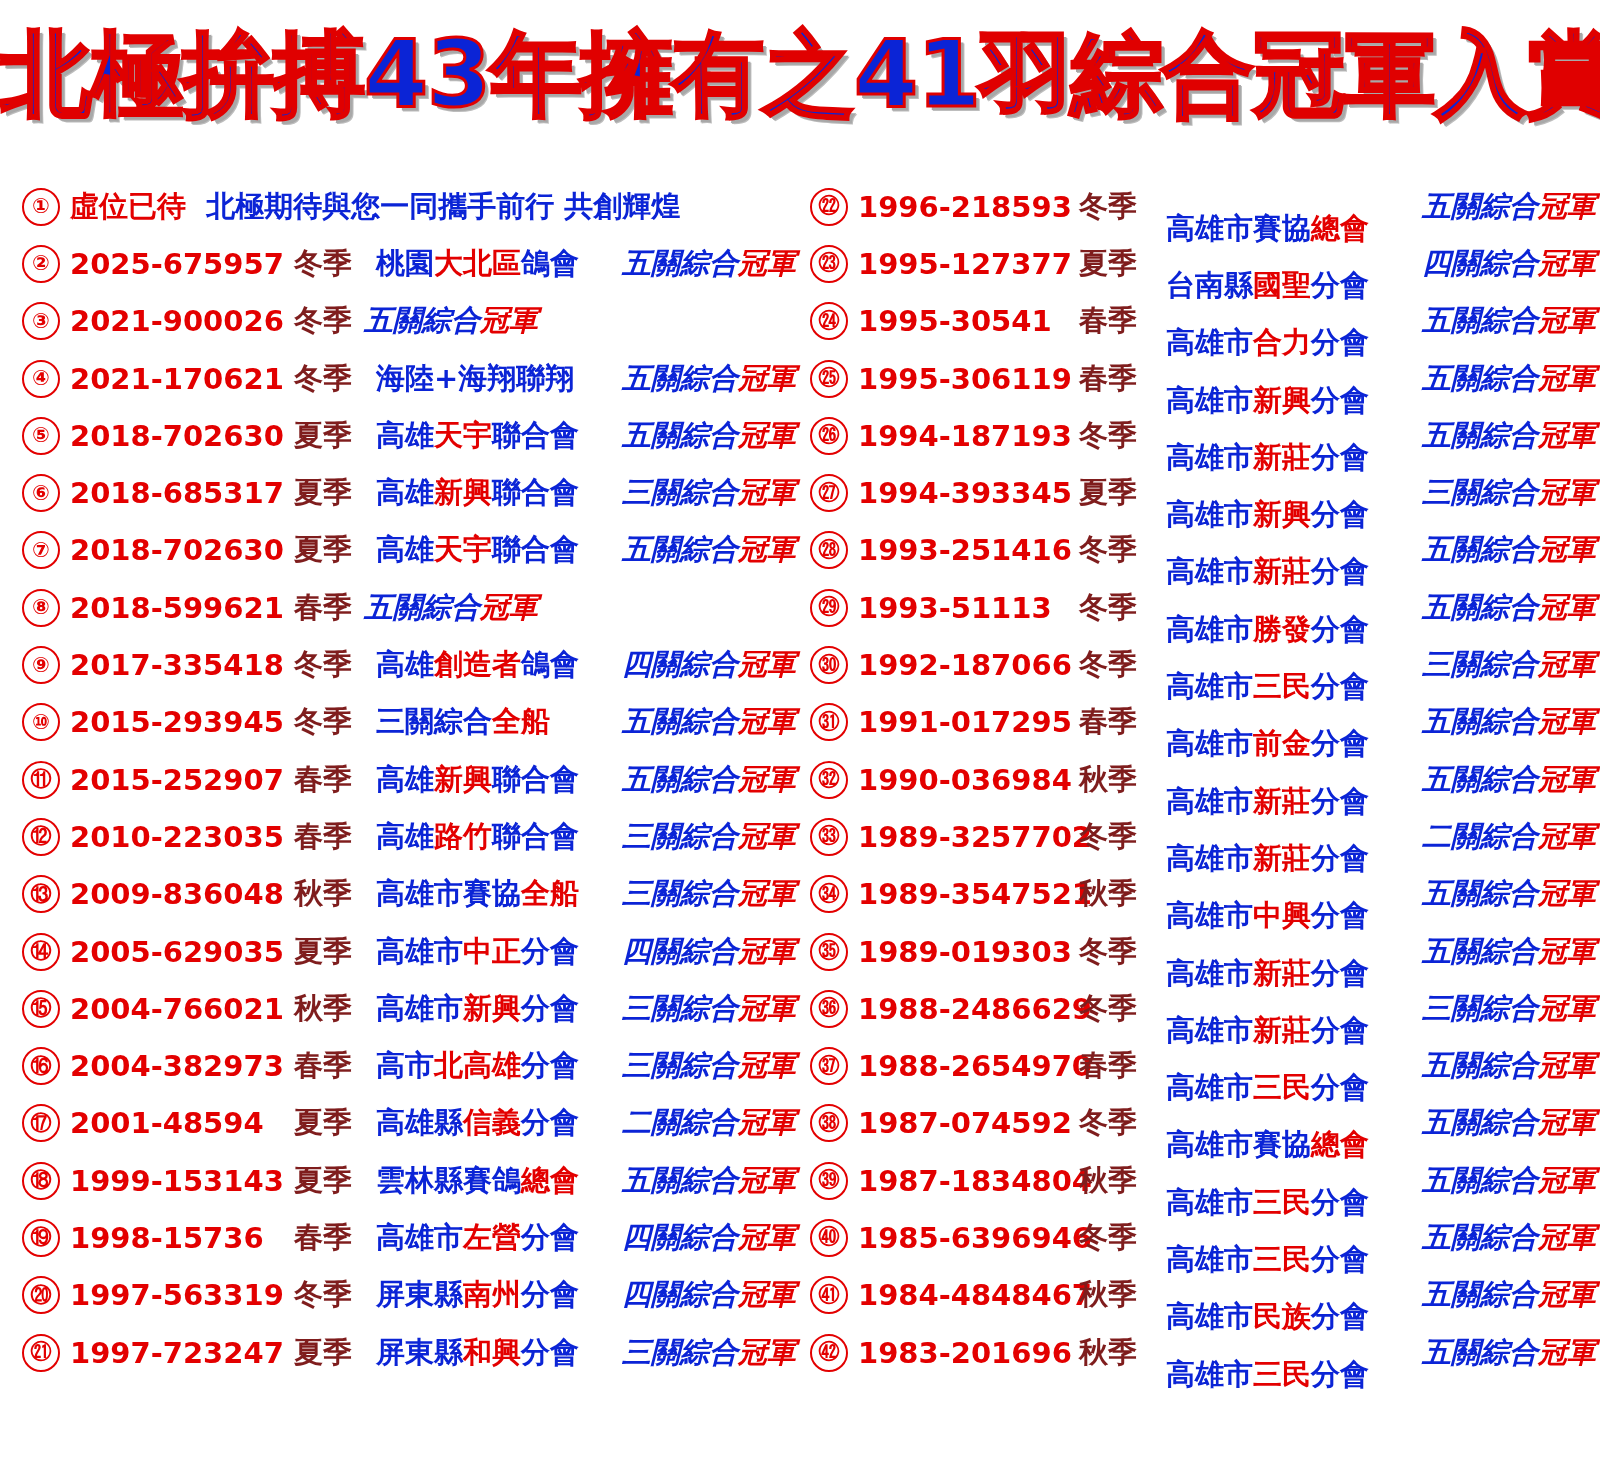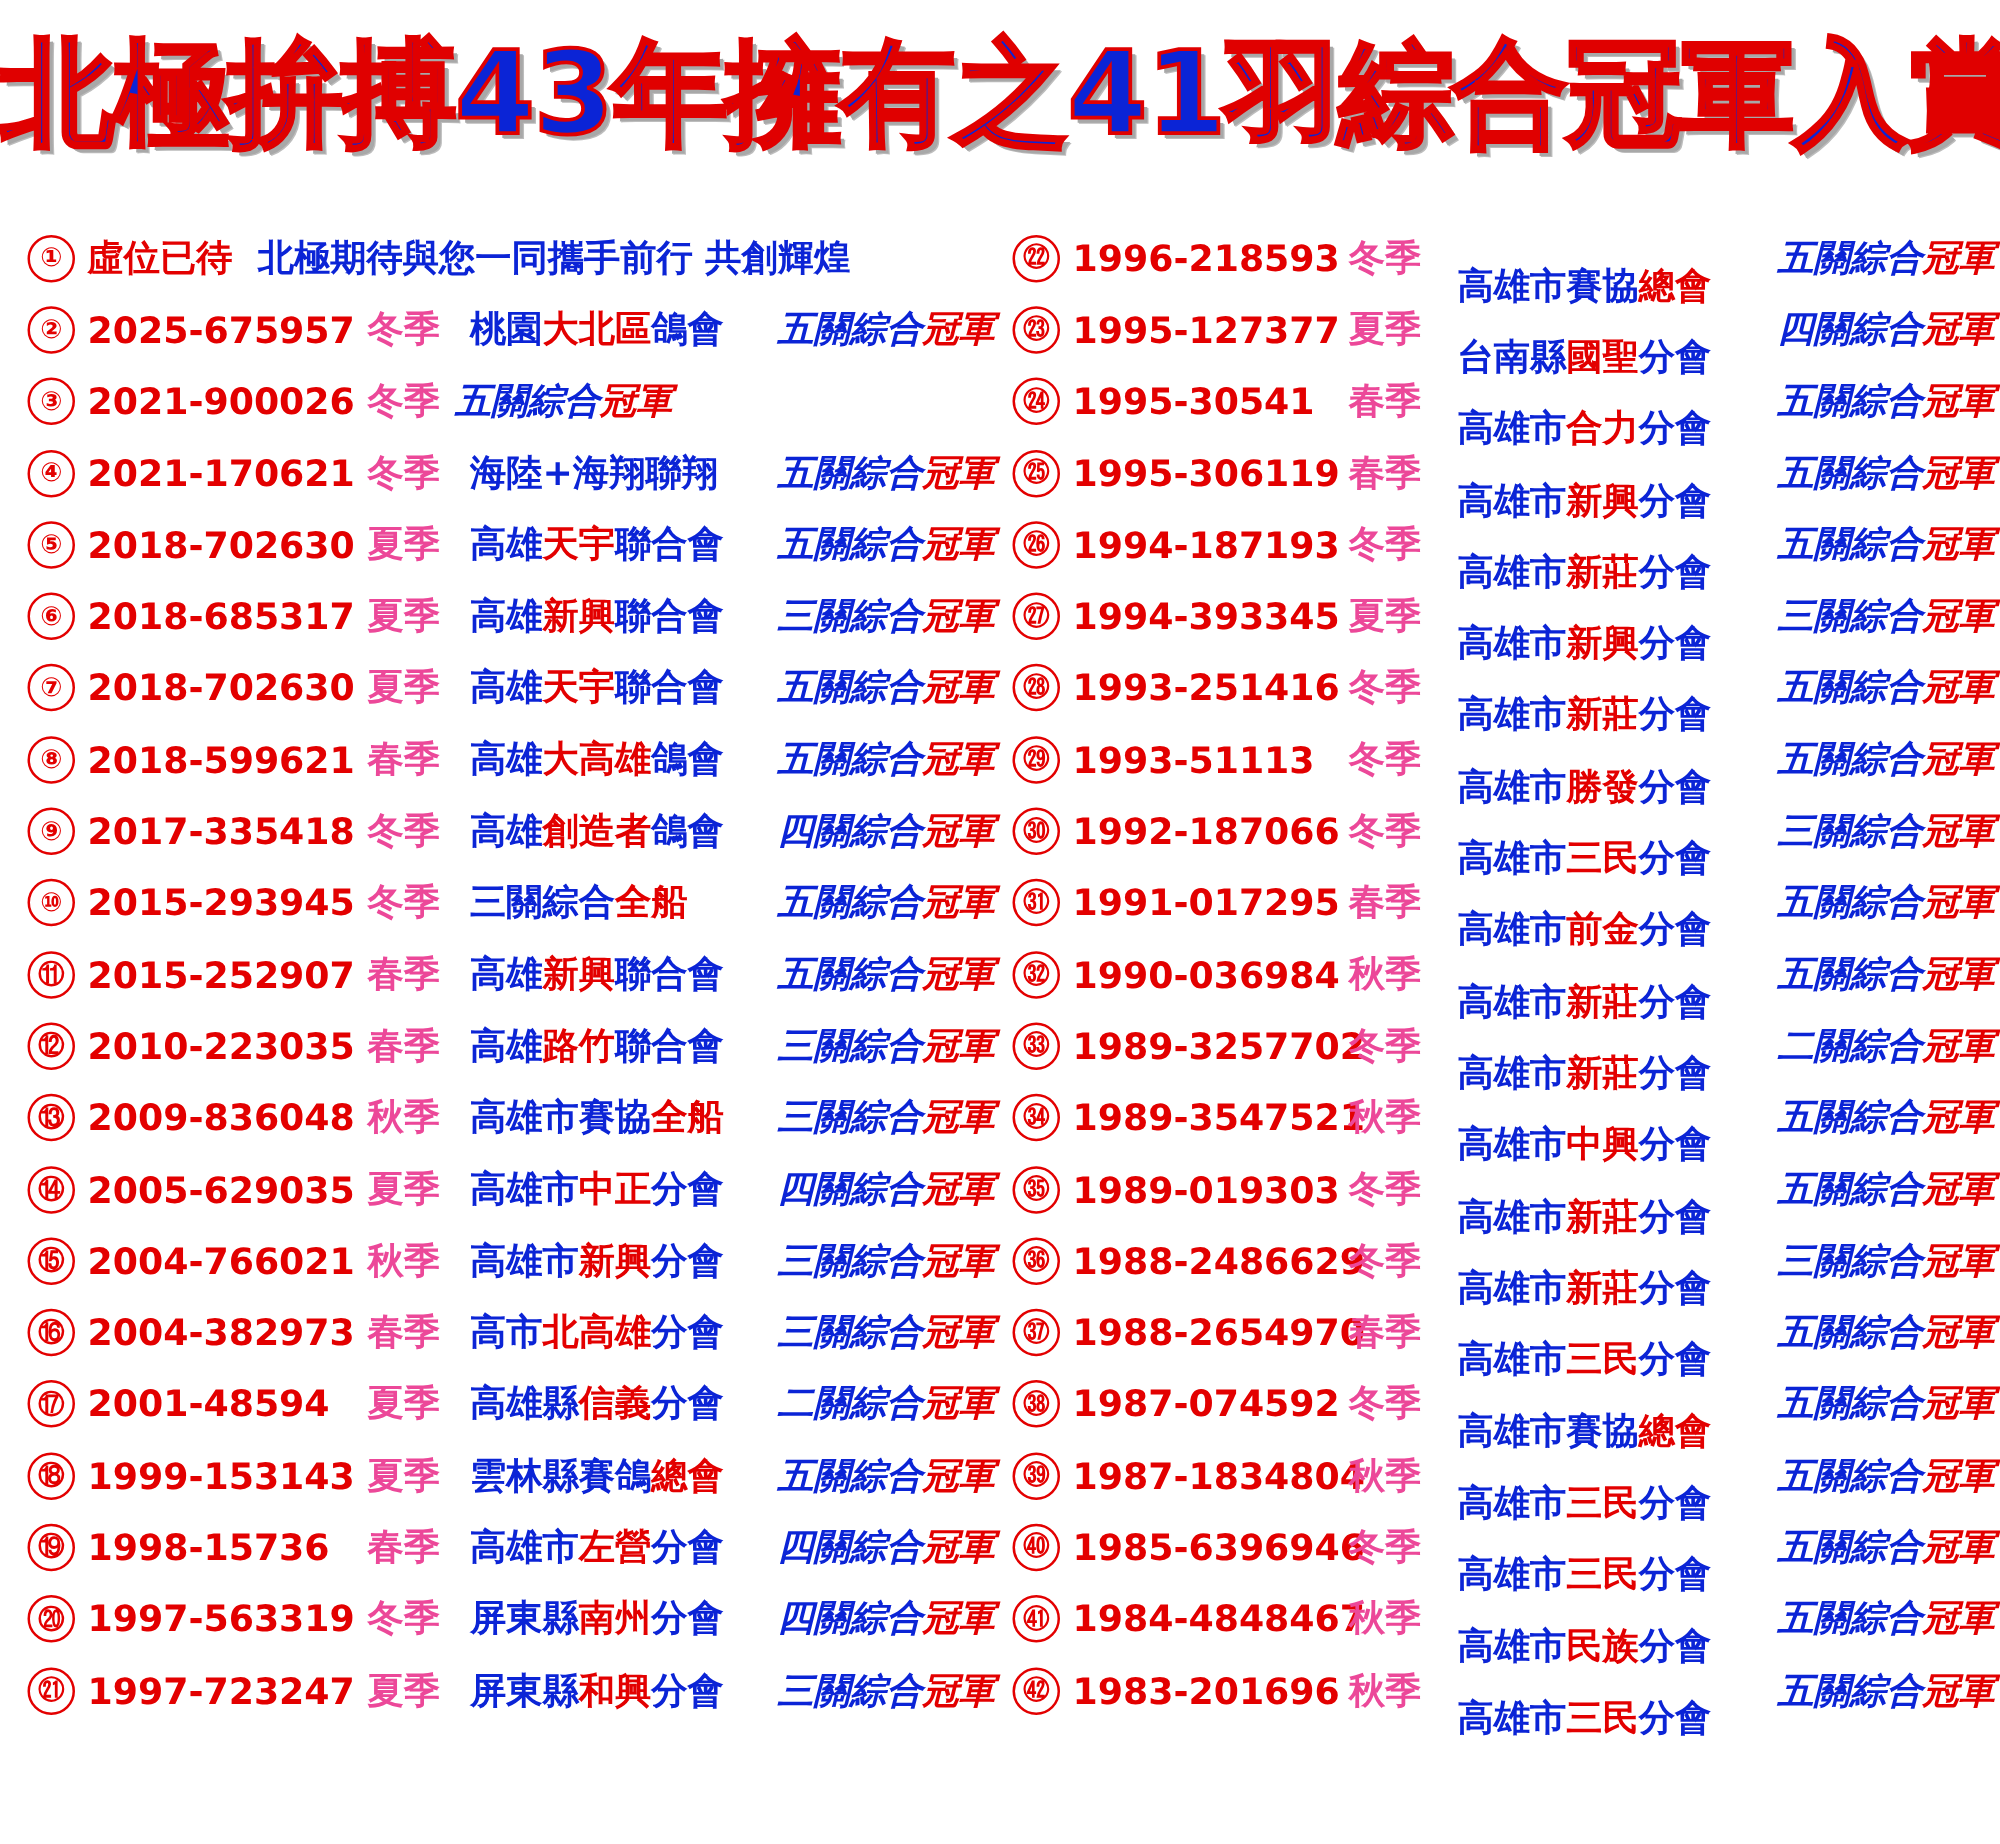--- a/index.html
+++ b/index.html
@@ -67,21 +67,21 @@
     line-height:1;
     margin-right:10px;
     flex:0 0 auto;
     font-family:"DejaVu Sans","Liberation Sans",sans-serif;
   }
 
   .ring{flex:0 0 auto;color:#e30000;font-size:29px;font-weight:bold;letter-spacing:0px;}
   .col.left .ring{width:212px;}
   .col.right .ring{width:204px;}
 
-  .season{flex:0 0 auto;color:#ec4899;font-size:29px;text-align:center;}
+  .season{flex:0 0 auto;color:#7f1d1d;font-size:29px;text-align:center;}
   .col.left .season{width:82px;}
   .col.right .season{width:92px;}
 
   .club{flex:0 0 auto;color:#0b24d6;font-size:29px;margin-left:12px;}
   .col.left .club{width:246px;}
   .col.right .club{width:256px;margin-top:44px;}
   .club .hl{color:#e30000;}
 
   .result{flex:0 0 auto;color:#0b24d6;font-size:29px;font-style:italic;}
   .result .hl{color:#e30000;}
@@ -143,21 +143,20 @@
           <span class="num">⑦</span>
           <span class="ring">2018-702630</span>
           <span class="season">夏季</span>
           <span class="club"><span>高雄</span><span class="hl">天宇</span><span>聯合會</span></span>
           <span class="result"><span>五關綜合</span><span class="hl">冠軍</span></span>
         </div>
         <div class="row">
           <span class="num">⑧</span>
           <span class="ring">2018-599621</span>
           <span class="season">春季</span>
-          <span class="club"><span>高雄</span><span class="hl">大高雄</span><span>鴿會</span></span>
           <span class="result"><span>五關綜合</span><span class="hl">冠軍</span></span>
         </div>
         <div class="row">
           <span class="num">⑨</span>
           <span class="ring">2017-335418</span>
           <span class="season">冬季</span>
           <span class="club"><span>高雄</span><span class="hl">創造者</span><span>鴿會</span></span>
           <span class="result"><span>四關綜合</span><span class="hl">冠軍</span></span>
         </div>
         <div class="row">

